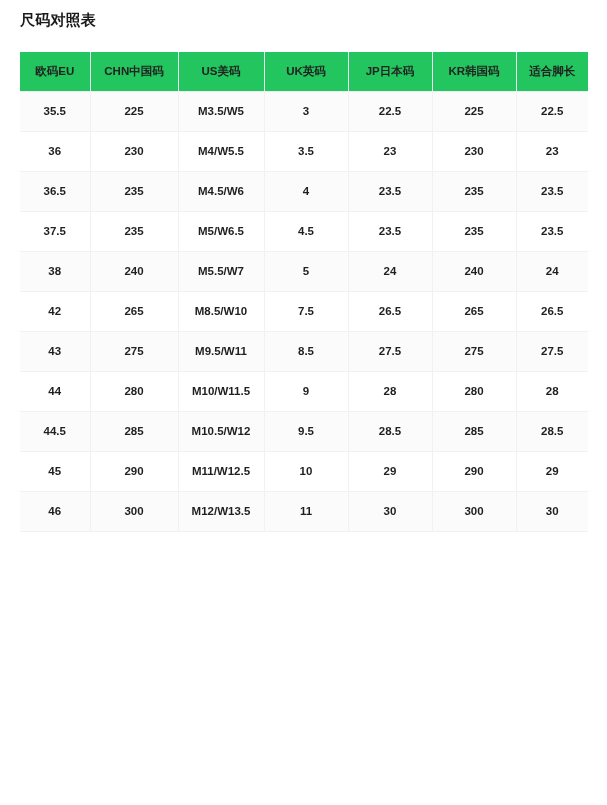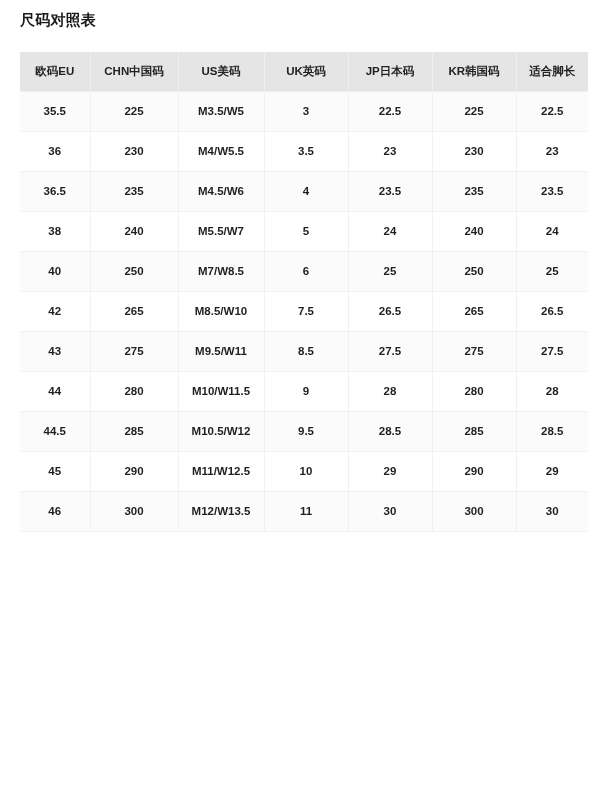--- a/index.html
+++ b/index.html
@@ -52,21 +52,21 @@
 
   table.size-table col.c0 { width: 70px; }
   table.size-table col.c1 { width: 88px; }
   table.size-table col.c2 { width: 86px; }
   table.size-table col.c3 { width: 84px; }
   table.size-table col.c4 { width: 84px; }
   table.size-table col.c5 { width: 84px; }
   table.size-table col.c6 { width: 72px; }
 
   table.size-table thead th {
-    background: #e5e5e5;
+    background: #22c55e;
     color: #222222;
     font-size: 11.5px;
     font-weight: 700;
     height: 39px;
     padding: 0 4px;
     text-align: center;
     vertical-align: middle;
     border-right: 1px solid #eceef1;
     border-bottom: 1px solid #eceef1;
     white-space: nowrap;
@@ -149,38 +149,38 @@
           <tr>
             <td>36.5</td>
             <td>235</td>
             <td>M4.5/W6</td>
             <td>4</td>
             <td>23.5</td>
             <td>235</td>
             <td>23.5</td>
           </tr>
           <tr>
+            <td>37.5</td>
+            <td>235</td>
+            <td>M5/W6.5</td>
+            <td>4.5</td>
+            <td>23.5</td>
+            <td>235</td>
+            <td>23.5</td>
+          </tr>
+          <tr>
             <td>38</td>
             <td>240</td>
             <td>M5.5/W7</td>
             <td>5</td>
             <td>24</td>
             <td>240</td>
             <td>24</td>
           </tr>
           <tr>
-            <td>40</td>
-            <td>250</td>
-            <td>M7/W8.5</td>
-            <td>6</td>
-            <td>25</td>
-            <td>250</td>
-            <td>25</td>
-          </tr>
-          <tr>
             <td>42</td>
             <td>265</td>
             <td>M8.5/W10</td>
             <td>7.5</td>
             <td>26.5</td>
             <td>265</td>
             <td>26.5</td>
           </tr>
           <tr>
             <td>43</td>

